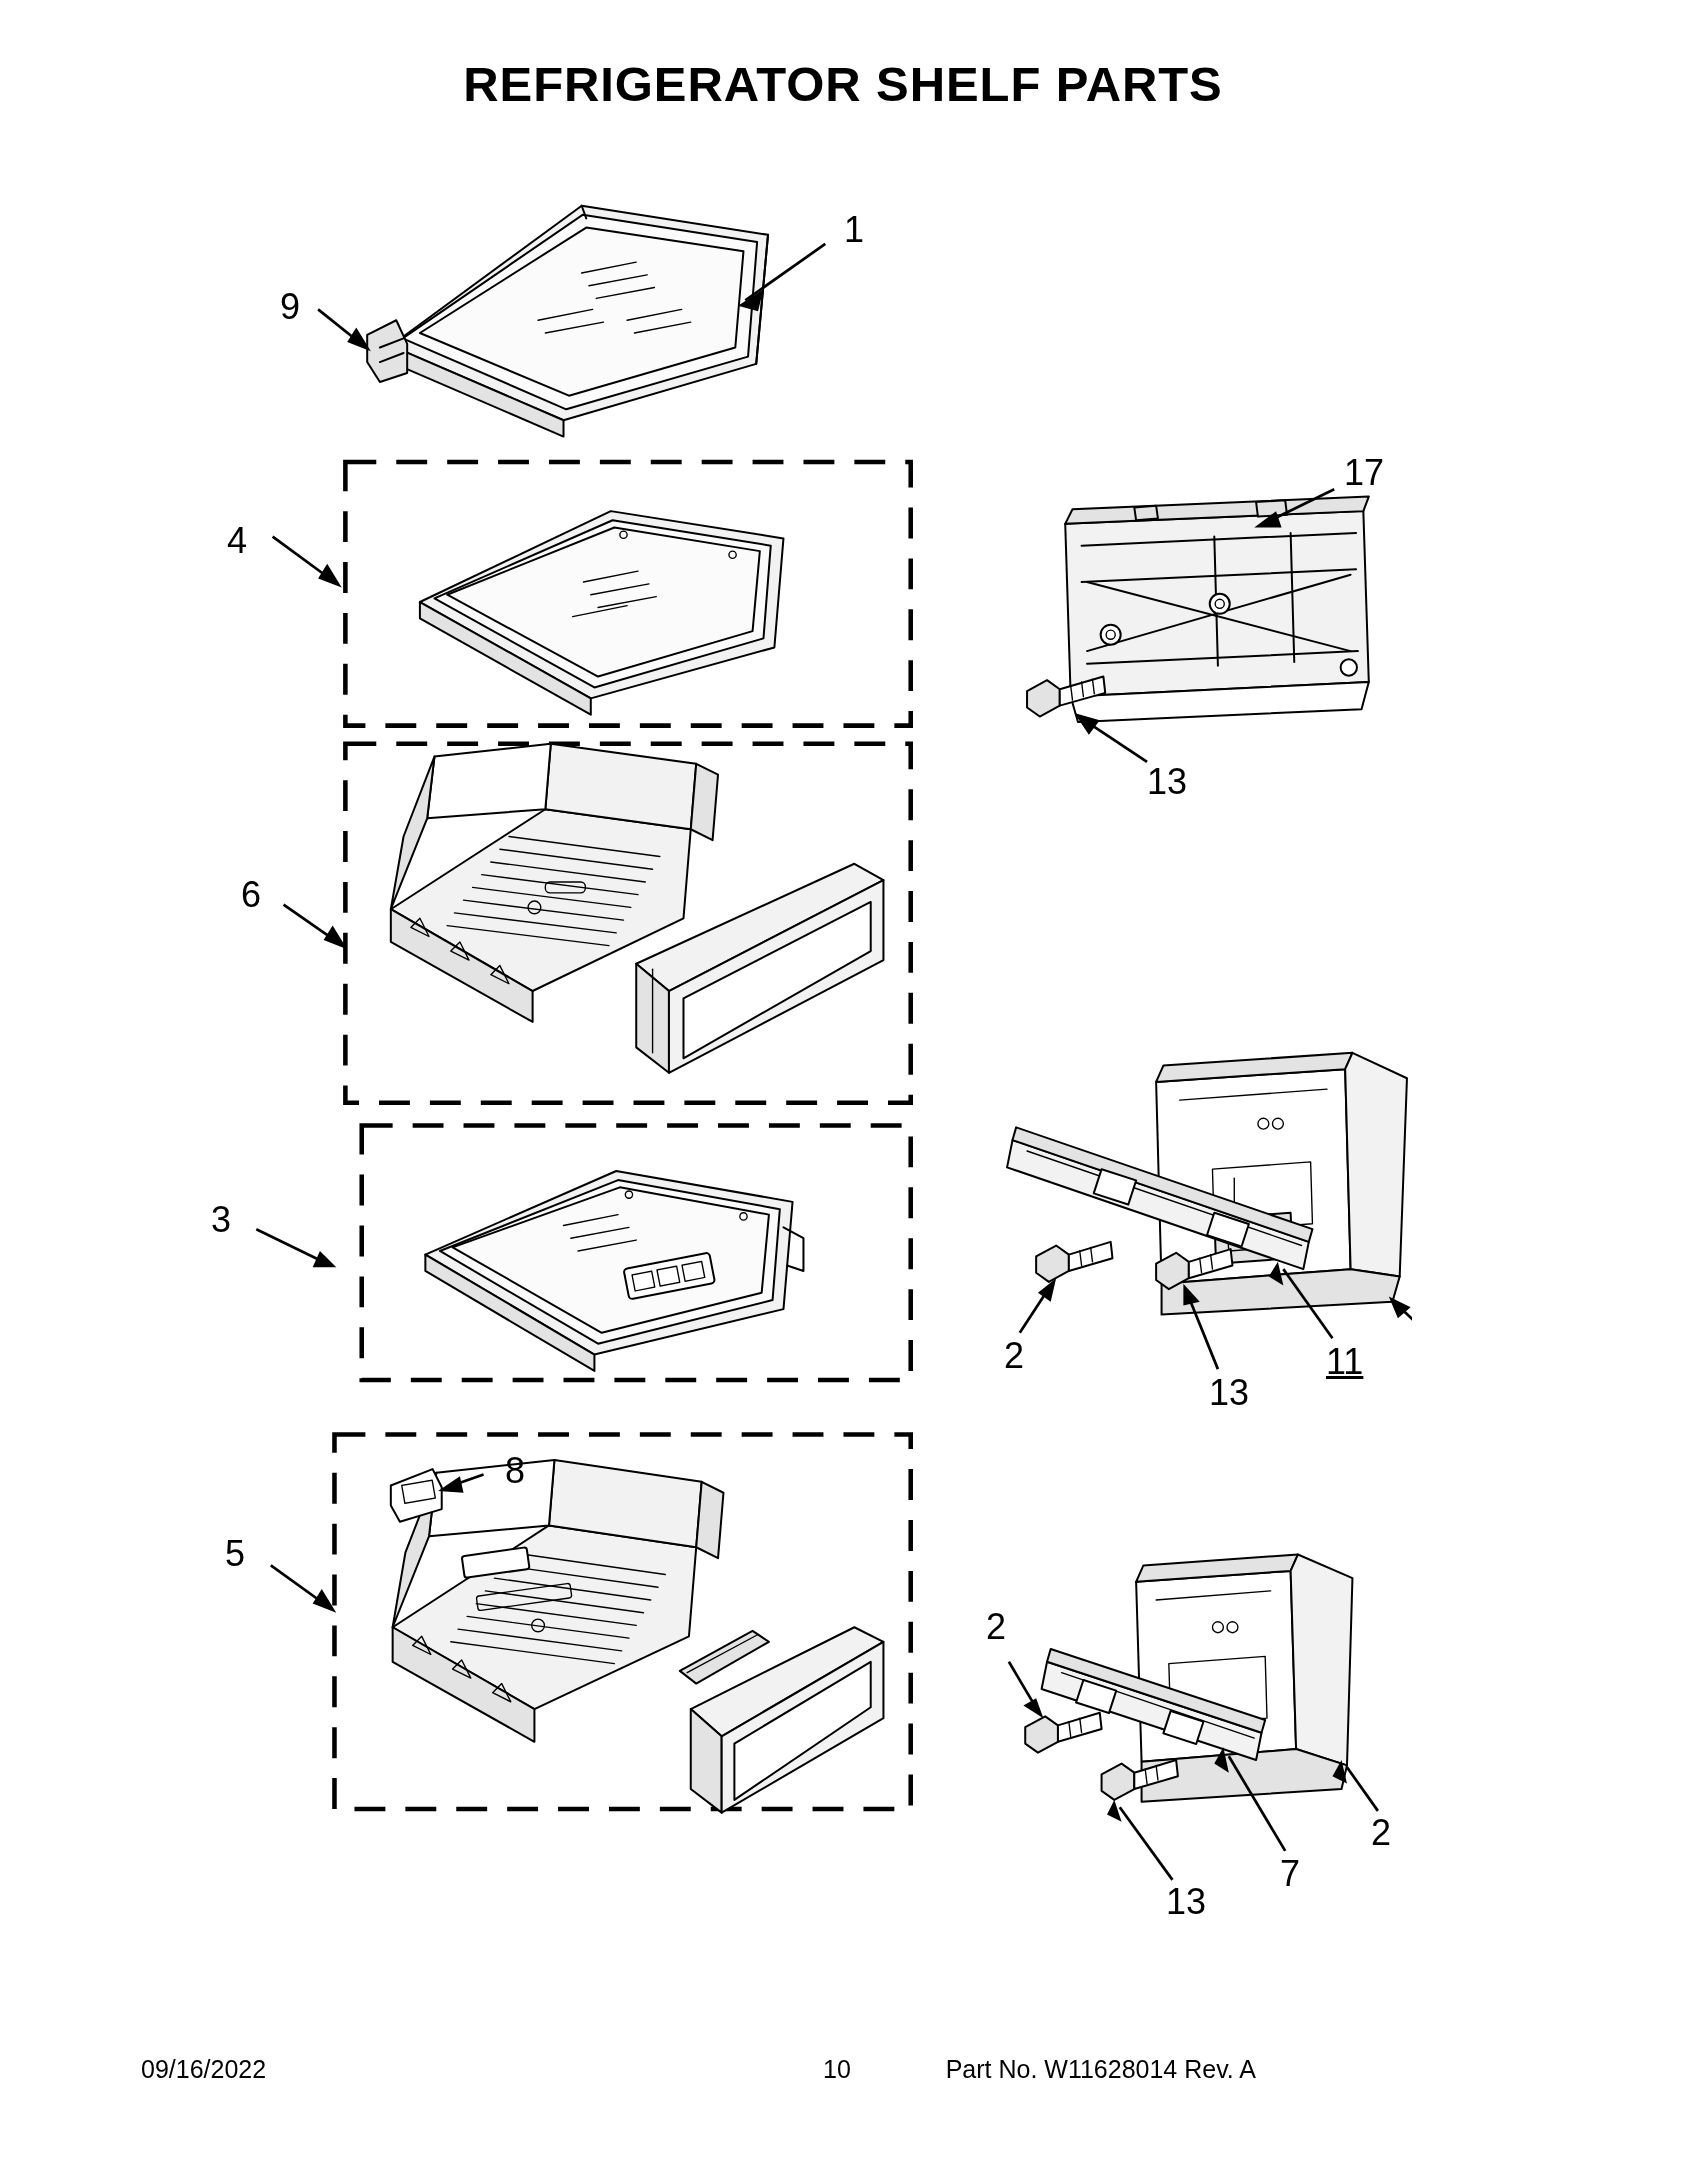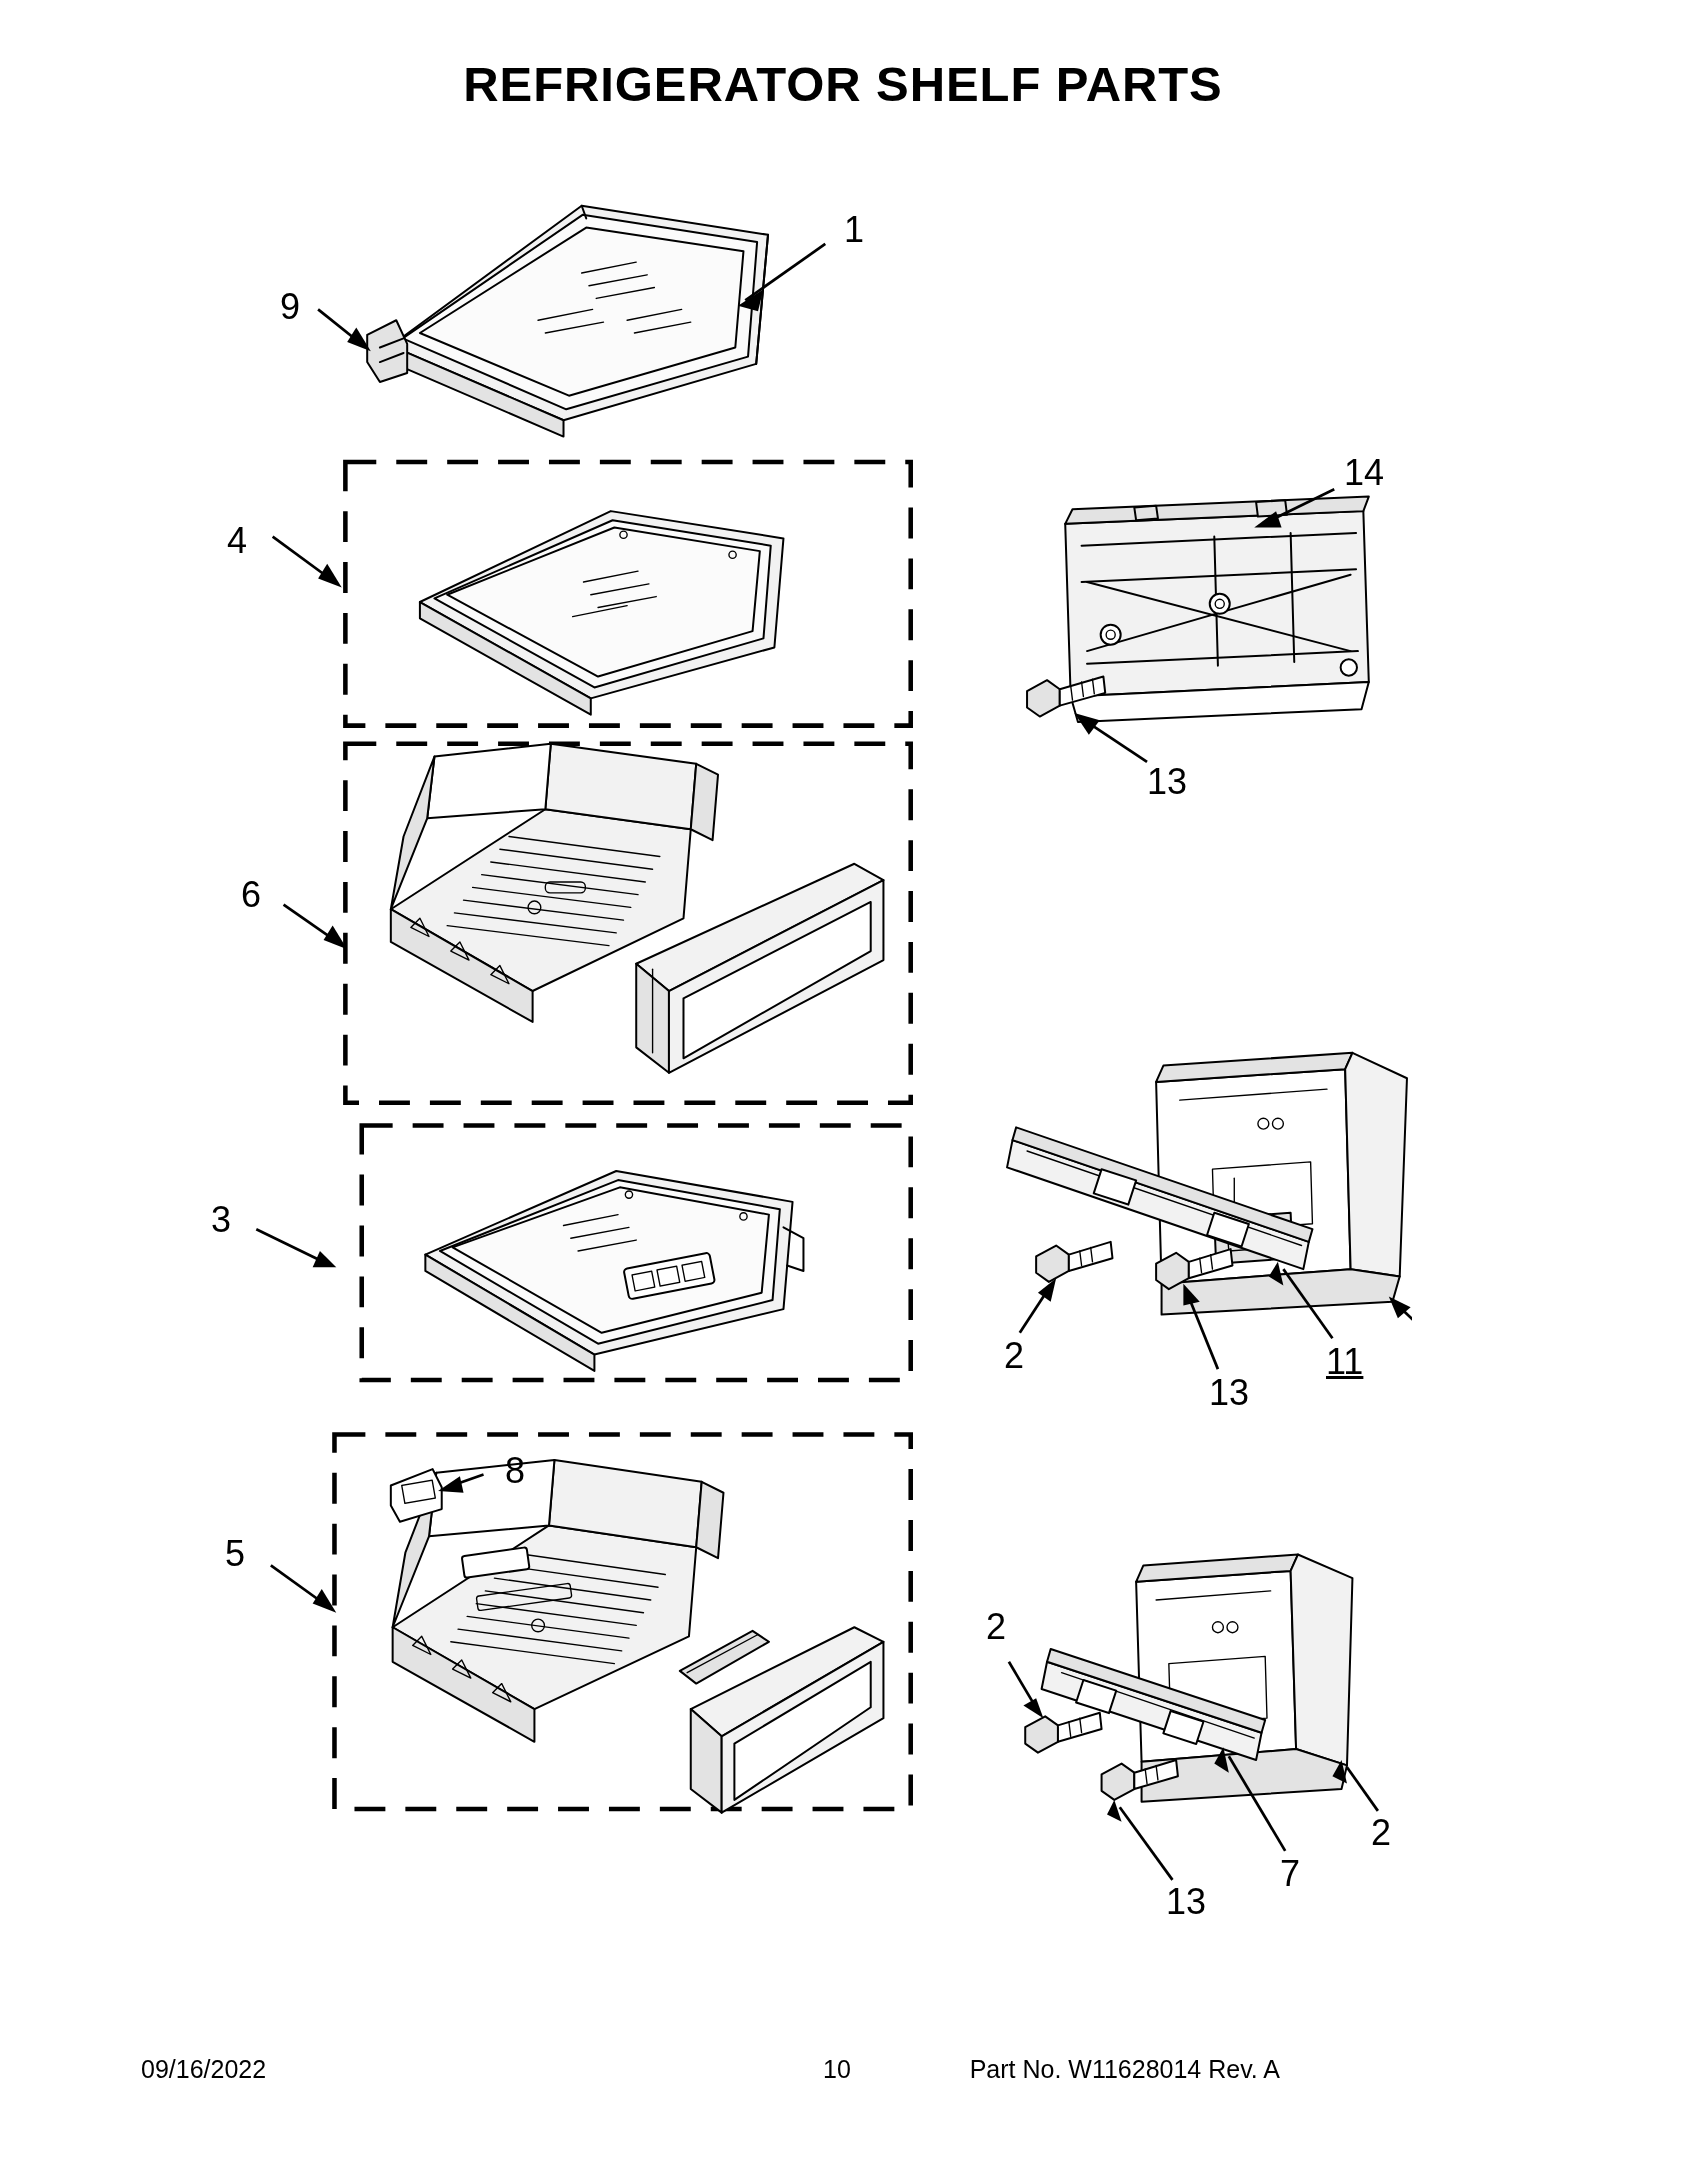--- a/index.html
+++ b/index.html
@@ -35,21 +35,21 @@
     line-height: 1;
     color: #000;
   }
   .footer-item {
     position: absolute;
     bottom: 0;
     font-size: 25px;
   }
   #footer-date { left: 141px; bottom: 98px; }
   #footer-page { left: 823px; bottom: 98px; }
-  #footer-part { right: 132px; bottom: 98px; }
+  #footer-part { right: 156px; bottom: 98px; }
   svg.art {
     position: absolute;
     top: 0; left: 0;
     width: 1686px;
     height: 2182px;
     pointer-events: none;
   }
   .ln { fill: none; stroke: #000; stroke-width: 2.2; stroke-linejoin: round; stroke-linecap: round; }
   .ln-thin { fill: none; stroke: #000; stroke-width: 1.5; stroke-linejoin: round; stroke-linecap: round; }
   .fillw { fill: #ffffff; stroke: #000; stroke-width: 2.2; stroke-linejoin: round; }
@@ -353,21 +353,21 @@
       <polygon class="arrowhead" points="1346,1922 1352,1950 1336,1940"></polygon>
 
       <path class="arrow" d="M1516 1992 L1482 1944"></path>
       <polygon class="arrowhead" points="1476,1936 1482,1962 1466,1954"></polygon>
     </g>
   </svg>
 
   <div class="callout" style="left:844px; top:212px;">1</div>
   <div class="callout" style="left:280px; top:289px;">9</div>
   <div class="callout" style="left:227px; top:523px;">4</div>
-  <div class="callout" style="left:1344px; top:455px;">14</div>
+  <div class="callout" style="left:1344px; top:455px;">17</div>
   <div class="callout" style="left:1147px; top:764px;">13</div>
   <div class="callout" style="left:241px; top:877px;">6</div>
   <div class="callout" style="left:211px; top:1202px;">3</div>
   <div class="callout" style="left:1004px; top:1338px;">2</div>
   <div class="callout" style="left:1209px; top:1375px;">13</div>
   <div class="callout" style="left:1326px; top:1344px;text-decoration:underline;">11</div>
   <div class="callout" style="left:1427px; top:1344px;">10</div>
   <div class="callout" style="left:505px; top:1453px;">8</div>
   <div class="callout" style="left:225px; top:1536px;">5</div>
   <div class="callout" style="left:986px; top:1609px;">2</div>

